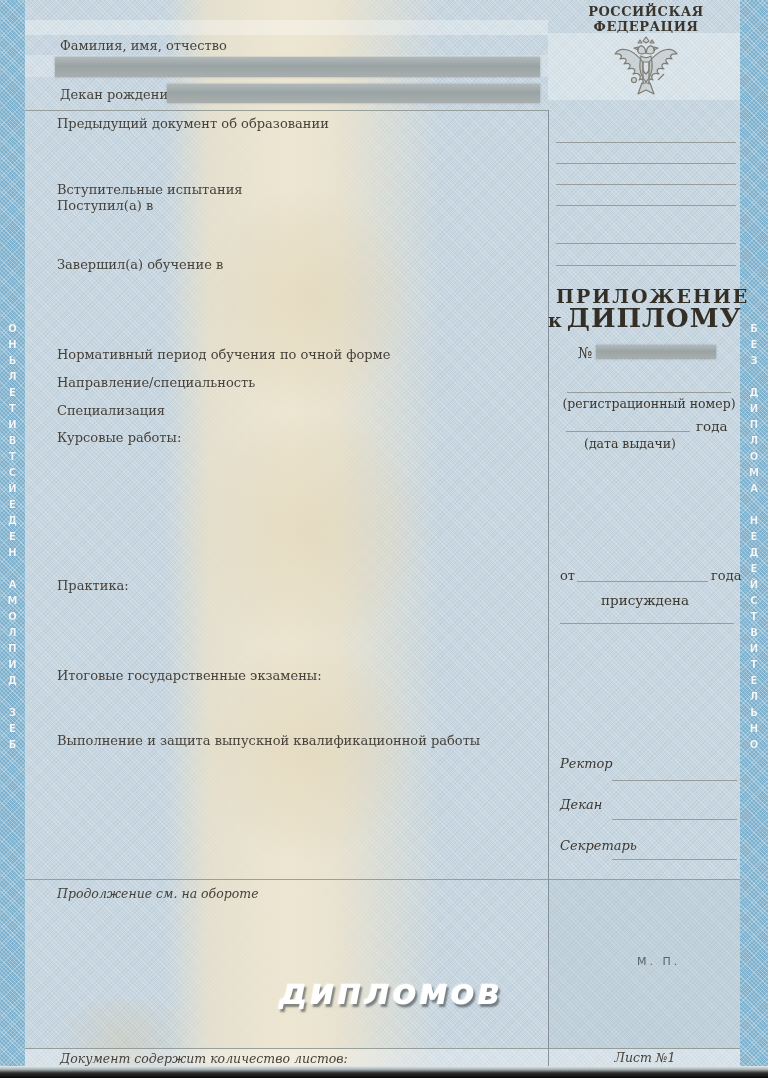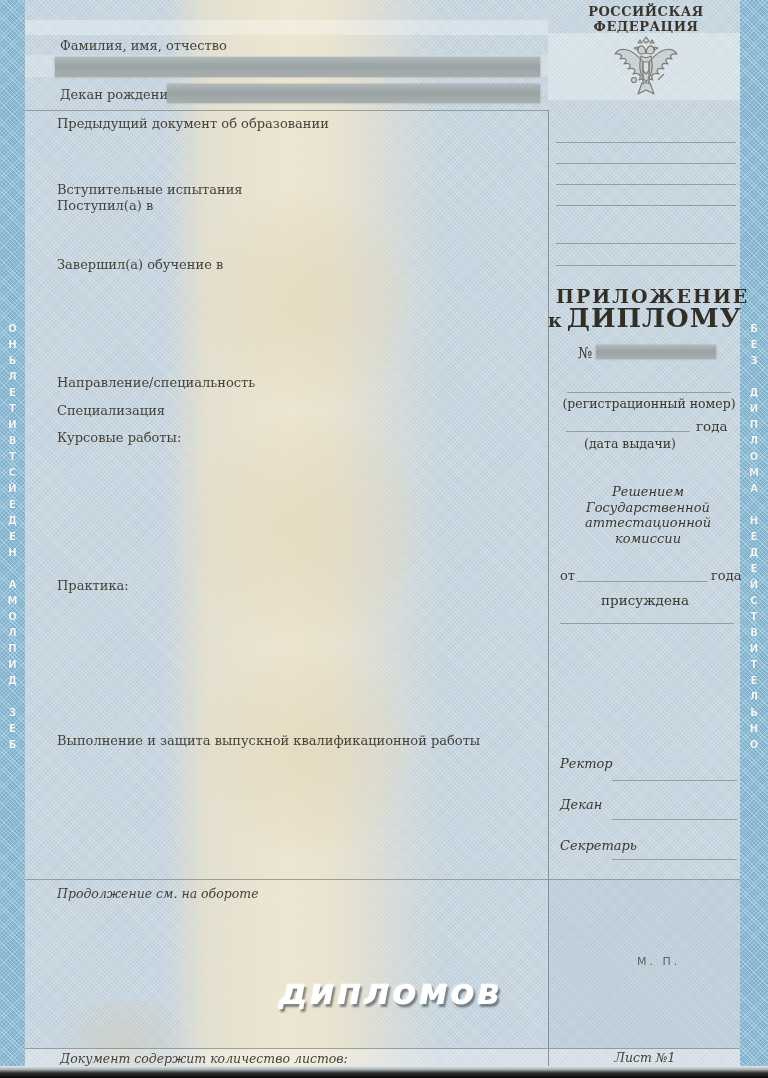--- a/index.html
+++ b/index.html
@@ -109,24 +109,26 @@
 
   <div class="lbl" style="left:60px; top:38px;">Фамилия, имя, отчество</div>
   <div class="bar" style="left:55px; top:57px; width:485px; height:20px;"></div>
   <div class="lbl" style="left:60px; top:87px;">Декан рождения</div>
   <div class="bar" style="left:167px; top:84px; width:373px; height:19px;"></div>
 
   <div class="lbl" style="left:57px; top:116px;">Предыдущий документ об образовании</div>
   <div class="lbl" style="left:57px; top:182px;">Вступительные испытания</div>
   <div class="lbl" style="left:57px; top:198px;">Поступил(а) в</div>
   <div class="lbl" style="left:57px; top:257px;">Завершил(а) обучение в</div>
+  <div class="lbl" style="left:57px; top:347px;">Нормативный период обучения по очной форме</div>
   <div class="lbl" style="left:57px; top:375px;">Направление/специальность</div>
   <div class="lbl" style="left:57px; top:403px;">Специализация</div>
   <div class="lbl" style="left:57px; top:430px;">Курсовые работы:</div>
   <div class="lbl" style="left:57px; top:578px;">Практика:</div>
+  <div class="lbl" style="left:57px; top:668px;">Итоговые государственные экзамены:</div>
   <div class="lbl" style="left:57px; top:733px;">Выполнение и защита выпускной квалификационной работы</div>
 
 
   <div class="lbl it" style="left:57px; top:886px; font-size:12.5px;">Продолжение см. на обороте</div>
 
   <div class="abs ctr country" style="left:556px; top:4px; width:180px;">
     <div>РОССИЙСКАЯ</div>
     <div>ФЕДЕРАЦИЯ</div>
   </div>
 
@@ -167,26 +169,20 @@
   <div class="lbl rc" style="left:578px; top:344px; font-size:15px;">№</div>
   <div class="bar" style="left:596px; top:345px; width:120px; height:14px;"></div>
 
   <div class="hline" style="left:567px; top:392px; width:164px;"></div>
   <div class="abs ctr cap rc" style="left:556px; top:396px; width:186px;">(регистрационный номер)</div>
 
   <div class="hline" style="left:566px; top:431px; width:124px;"></div>
   <div class="lbl rc" style="left:696px; top:418px; font-size:13.5px;">года</div>
   <div class="abs ctr cap rc" style="left:560px; top:436px; width:140px;">(дата выдачи)</div>
 
-  <div class="abs ctr it rc" style="left:556px; top:484px; width:184px; font-size:13px; line-height:15.5px;">
-    <div>Решением</div>
-    <div>Государственной</div>
-    <div>аттестационной</div>
-    <div>комиссии</div>
-  </div>
 
   <div class="lbl rc" style="left:560px; top:568px;">от</div>
   <div class="hline" style="left:577px; top:581px; width:131px;"></div>
   <div class="lbl rc" style="left:711px; top:568px;">года</div>
 
   <div class="abs ctr rc" style="left:556px; top:592px; width:178px; font-size:13.5px;">присуждена</div>
   <div class="hline" style="left:560px; top:623px; width:174px;"></div>
 
   <div class="lbl it rc" style="left:560px; top:756px;">Ректор</div>
   <div class="hline" style="left:612px; top:780px; width:125px;"></div>

